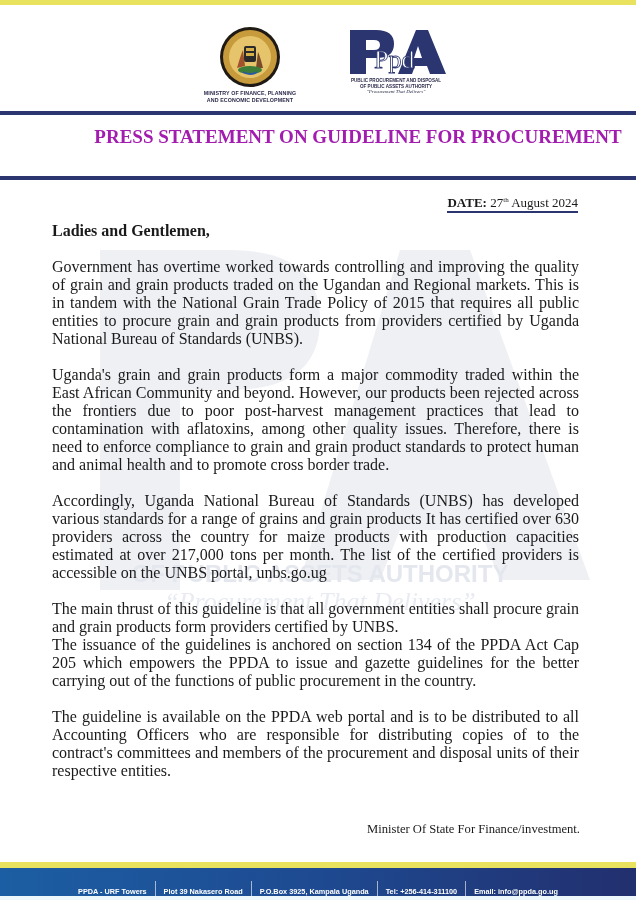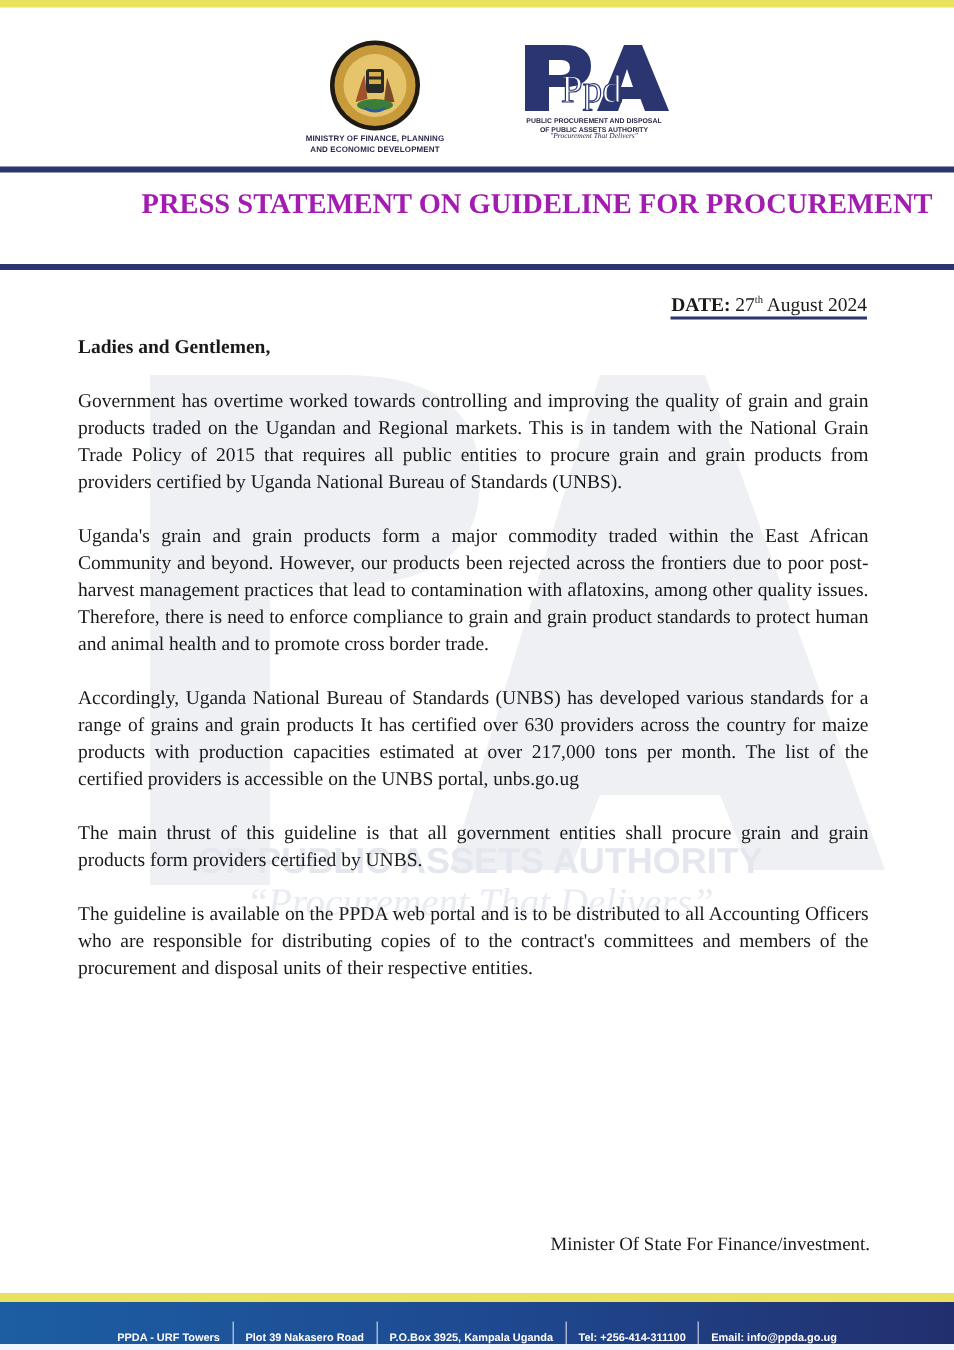--- a/index.html
+++ b/index.html
@@ -49,21 +49,21 @@
     position: absolute; right: 58px; top: 193px;
     font-size: 13px; border-bottom: 2px solid #2b3570; padding-bottom: 1px; line-height: 14px;
   }
   .date .lbl { font-weight: bold; }
   .date sup { font-size: 7px; }
   .watermark {
     position: absolute; left: 40px; top: 250px; width: 560px; height: 470px; pointer-events: none;
   }
   .content {
     position: absolute; left: 52px; top: 222px; width: 527px;
-    font-size: 13px; line-height: 18px; text-align: justify;
+    font-size: 16px; line-height: 18px; text-align: justify;
   }
   .content p { margin: 0; }
   .content .gap { height: 18px; }
   .salute { font-weight: bold; }
   .sign {
     position: absolute; right: 56px; top: 820px; text-align: center; font-size: 12.6px; line-height: 18px;
   }
   .sign .name { font-weight: bold; }
   .footer-stripe {
     position: absolute; left: 0; top: 862px; width: 636px; height: 6px; background: #e9e25e;
@@ -140,20 +140,21 @@
 <div class="content">
   <p class="salute">Ladies and Gentlemen,</p>
   <div class="gap"></div>
   <p>Government has overtime worked towards controlling and improving the quality of grain and grain products traded on the Ugandan and Regional markets. This is in tandem with the National Grain Trade Policy of 2015 that requires all public entities to procure grain and grain products from providers certified by Uganda National Bureau of Standards (UNBS).</p>
   <div class="gap"></div>
   <p>Uganda's grain and grain products form a major commodity traded within the East African Community and beyond. However, our products been rejected across the frontiers due to poor post-harvest management practices that lead to contamination with aflatoxins, among other quality issues. Therefore, there is need to enforce compliance to grain and grain product standards to protect human and animal health and to promote cross border trade.</p>
   <div class="gap"></div>
   <p>Accordingly, Uganda National Bureau of Standards (UNBS) has developed various standards for a range of grains and grain products It has certified over 630 providers across the country for maize products with production capacities estimated at over 217,000 tons per month. The list of the certified providers is accessible on the UNBS portal,  unbs.go.ug</p>
   <div class="gap"></div>
   <p>The main thrust of this guideline is that all government entities shall procure grain and grain products form providers certified by UNBS.</p>
+  <p>The issuance of the guidelines is anchored on section 134 of the PPDA Act Cap 205 which empowers the PPDA to issue and gazette guidelines for the better carrying out of the functions of public procurement in the country.</p>
   <div class="gap"></div>
   <p>The guideline is available on the PPDA web portal and is to be distributed to all Accounting Officers who are responsible for distributing copies of to the contract's committees and members of the procurement and disposal units of their respective entities.</p>
   <div class="gap"></div>
 </div>
 
 <div class="sign">
   <div>Minister Of State For Finance/investment.</div>
 </div>
 
 <div class="footer-stripe"></div>

